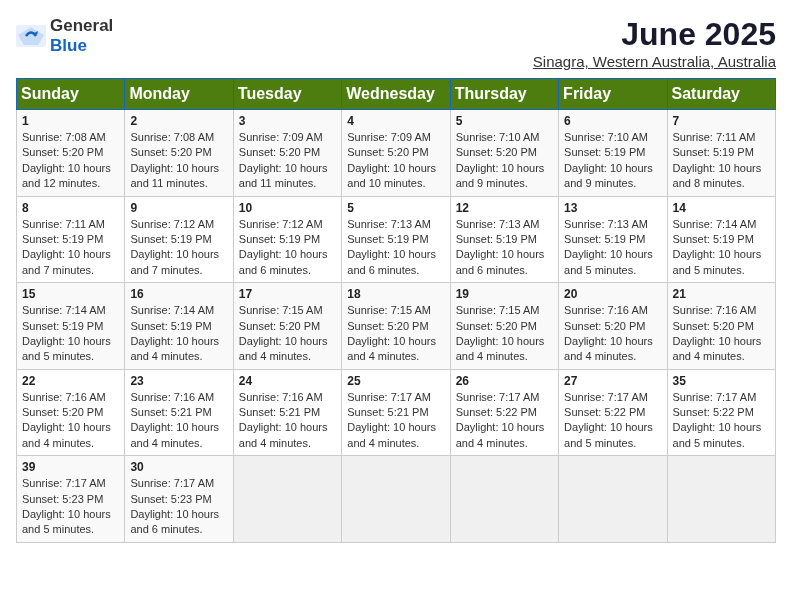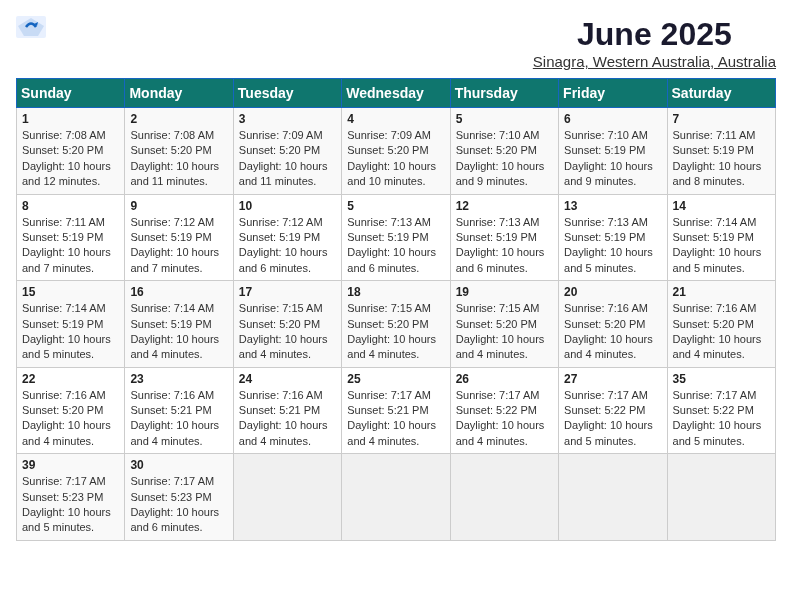--- a/index.html
+++ b/index.html
@@ -15,43 +15,43 @@
       align-items: flex-start;
       justify-content: space-between;
       margin-bottom: 8px;
     }
     .logo {
       display: flex;
       align-items: center;
       gap: 4px;
     }
     .title-area {
-      text-align: center;
+      text-align: right;
     }
     .main-title {
       font-size: 32px;
       font-weight: bold;
       color: #1a1a2e;
     }
     .subtitle {
       font-size: 15px;
       color: #333;
       text-decoration: underline;
     }
     .calendar {
       width: 100%;
       border-collapse: collapse;
       font-size: 10.5px;
     }
     .calendar thead th {
-      background-color: #0f766e;
+      background-color: #4d7c0f;
       color: #fff;
       padding: 6px 4px;
       text-align: left;
-      font-size: 14px;
+      font-size: 16px;
       font-weight: bold;
       border: 1px solid #1565c0;
     }
     .calendar tbody td {
       border: 1px solid #ccc;
       padding: 4px 5px;
       vertical-align: top;
       width: calc(100% / 7);
       min-height: 70px;
       font-size: 10px;
@@ -84,20 +84,24 @@
 <body>
 
 <div class="header-area">
   <div class="logo">
     <svg width="30" height="22" viewBox="0 0 30 22">
       <rect x="0" y="0" width="30" height="22" rx="2" fill="#e8f0fe"></rect>
       <polygon points="15,2 28,10 22,20 8,20 2,10" fill="#1565c0" opacity="0.15"></polygon>
       <path d="M10,11 Q15,4 20,11" stroke="#1565c0" stroke-width="2.5" fill="none"></path>
       <path d="M18,8 L22,6 L21,10" fill="#1565c0"></path>
     </svg>
+    <div>
+      <span style="font-size:17px;font-weight:bold;color:#333;">General</span><br>
+      <span style="font-size:17px;font-weight:bold;color:#1565c0;">Blue</span>
+    </div>
   </div>
   <div class="title-area">
     <div class="main-title">June 2025</div>
     <div class="subtitle">Sinagra, Western Australia, Australia</div>
   </div>
 </div>
 
 <table class="calendar">
   <thead>
     <tr>

